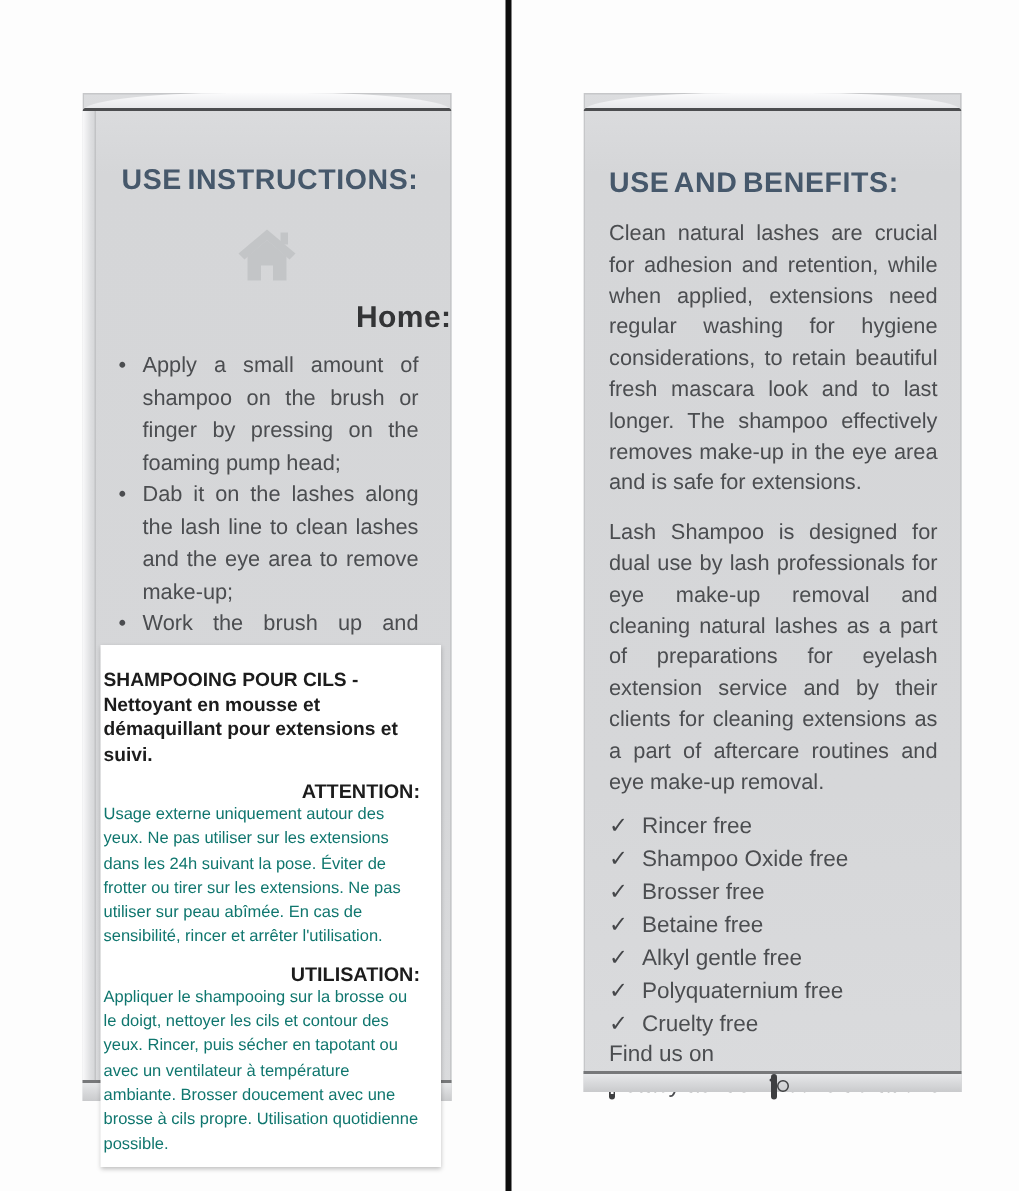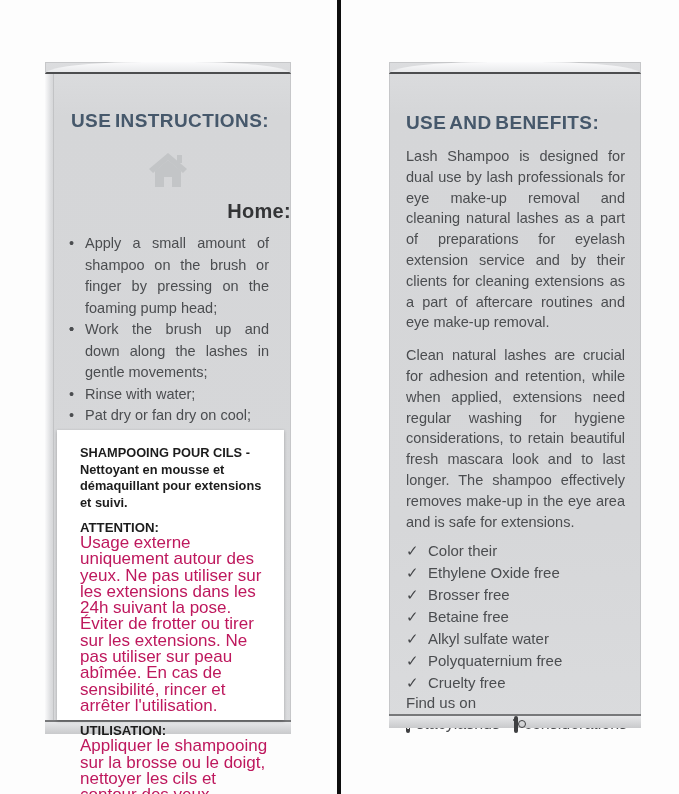--- a/index.html
+++ b/index.html
@@ -4,21 +4,21 @@
 <style>
   * { margin:0; padding:0; box-sizing:border-box; }
   html,body { width:679px; height:794px; background:#ffffff; overflow:hidden;
               font-family:"Liberation Sans", sans-serif; }
   .stage { position:relative; width:679px; height:794px; background:#fdfdfd; }
 
   .divider { position:absolute; left:337px; top:0; width:4px; height:794px; background:#0e0e0e; }
 
   .box { position:absolute; background:linear-gradient(180deg,#dcdddf 0%,#d5d6d8 8%,#d6d7d9 70%,#dadbdd 100%);
          box-shadow:inset 0 0 0 1px #c6c7c9; }
-  .box-left  { left:45px;  top:62px; width:246px; height:672px; }
+  .box-left  { left:55px;  top:62px; width:246px; height:672px; }
   .box-right { left:389px; top:62px; width:252px; height:666px; }
 
   .fold-top { position:absolute; top:0; left:0; right:0; height:12px;
               background:linear-gradient(180deg,#fbfbfc,#e8e9eb);
               border-bottom:2px solid #4c4d4f; border-radius:40% 40% 0 0 / 100% 100% 0 0; }
   .edge-left { position:absolute; top:12px; bottom:0; left:0; width:9px;
                background:linear-gradient(90deg,#fafafb,#dddee0 70%, #d6d7d9); border-right:1px solid #c2c3c5; }
   .fold-bottom { position:absolute; bottom:0; left:0; right:0; height:14px;
                  background:linear-gradient(180deg,#e7e8ea,#c9cacc); border-top:2px solid #77787a; }
 
@@ -26,26 +26,26 @@
   .lp-title { margin:48px 0 0 26px; font-size:19px; font-weight:600; color:#46586b;
               letter-spacing:.4px; word-spacing:-2px; }
   .home-icon-wrap { width:100%; text-align:center; margin-top:18px; }
   .lp-home { text-align:right; font-size:20px; font-weight:600; color:#333436; margin-top:6px;
              letter-spacing:.3px; }
   .bullets { margin:10px 22px 0 24px; }
   .bullet { position:relative; padding-left:16px; font-size:14.5px; line-height:21.5px;
             color:#4b4d50; text-align:justify; }
   .bullet .dot { position:absolute; left:0; top:0; color:#4b4d50; }
 
-  .sticker { position:absolute; left:12px; top:368px; width:227px; height:290px;
-             background:#ffffff; box-shadow:0 1px 3px rgba(0,0,0,.25); padding:15px 14px 10px 23px;
+  .sticker { position:absolute; left:12px; top:368px; width:227px; height:348px;
+             background:#ffffff; box-shadow:0 1px 3px rgba(0,0,0,.25); padding:15px 14px 10px 2px;
              color:#1c1c1c; }
   .sticker .s-intro { font-size:12.8px; line-height:16.5px; font-weight:bold; }
-  .sticker .s-h { font-size:13.2px; font-weight:bold; margin-top:9px; }
-  .sticker .s-body { font-size:17px; line-height:16.3px; color:#be185d; }
+  .sticker .s-h { font-size:13.2px; font-weight:bold; margin-top:9px;text-align:right; }
+  .sticker .s-body { font-size:11px; line-height:16.3px; color:#0f766e; }
 
   
   .rp-inner { padding:50px 16px 0 17px; }
   .rp-title { font-size:19px; font-weight:600; color:#46586b; letter-spacing:.4px; word-spacing:-2px; }
   .rp-para { margin-top:12px; font-size:14.5px; line-height:20.8px; color:#4b4d50; text-align:justify; }
   .rp-title2 { margin-top:18px; font-size:19px; font-weight:600; color:#46586b;
                letter-spacing:.4px; word-spacing:-2px; }
   .checks { margin-top:8px; }
   .check-row { display:flex; align-items:baseline; font-size:15px; line-height:22px; color:#4b4d50; }
   .check-row .tick { width:22px; color:#45474a; font-size:15px; }
@@ -86,20 +86,21 @@
 
     <div class="lp-home">Home:</div>
 
     <div class="bullets">
       <div class="bullet">
         <span class="dot">•</span>
         <span>Apply a small amount of shampoo on the brush or finger by pressing on the foaming pump head;</span>
       </div>
       <div class="bullet">
         <span class="dot">•</span>
+        <span>Dab it on the lashes along the lash line to clean lashes and the eye area to remove make-up;</span>
       </div>
       <div class="bullet">
         <span class="dot">•</span>
         <span>Work the brush up and down along the lashes in gentle movements;</span>
       </div>
       <div class="bullet">
         <span class="dot">•</span>
         <span>Rinse with water;</span>
       </div>
       <div class="bullet">
@@ -125,44 +126,44 @@
     </div>
   </div>
 
   <div class="box box-right">
     <div class="fold-top"></div>
     <div class="fold-bottom"></div>
 
     <div class="rp-inner">
       <div class="rp-title">USE AND BENEFITS:</div>
 
+      <div class="rp-para">Clean natural lashes are crucial for adhesion and retention, while when applied, extensions need regular washing for hygiene considerations, to retain beautiful fresh mascara look and to last longer. The shampoo effectively removes make-up in the eye area and is safe for extensions.</div>
       <div class="rp-para">Lash Shampoo is designed for dual use by lash professionals for eye make-up removal and cleaning natural lashes as a part of preparations for eyelash extension service and by their clients for cleaning extensions as a part of aftercare routines and eye make-up removal.</div>
-      <div class="rp-para">Clean natural lashes are crucial for adhesion and retention, while when applied, extensions need regular washing for hygiene considerations, to retain beautiful fresh mascara look and to last longer. The shampoo effectively removes make-up in the eye area and is safe for extensions.</div>
 
 
       <div class="checks">
         <div class="check-row">
           <span class="tick">✓</span>
-          <span>Color their</span>
+          <span>Rincer free</span>
         </div>
         <div class="check-row">
           <span class="tick">✓</span>
-          <span>Ethylene Oxide free</span>
+          <span>Shampoo Oxide free</span>
         </div>
         <div class="check-row">
           <span class="tick">✓</span>
           <span>Brosser free</span>
         </div>
         <div class="check-row">
           <span class="tick">✓</span>
           <span>Betaine free</span>
         </div>
         <div class="check-row">
           <span class="tick">✓</span>
-          <span>Alkyl sulfate water</span>
+          <span>Alkyl gentle free</span>
         </div>
         <div class="check-row">
           <span class="tick">✓</span>
           <span>Polyquaternium free</span>
         </div>
         <div class="check-row">
           <span class="tick">✓</span>
           <span>Cruelty free</span>
         </div>
       </div>

